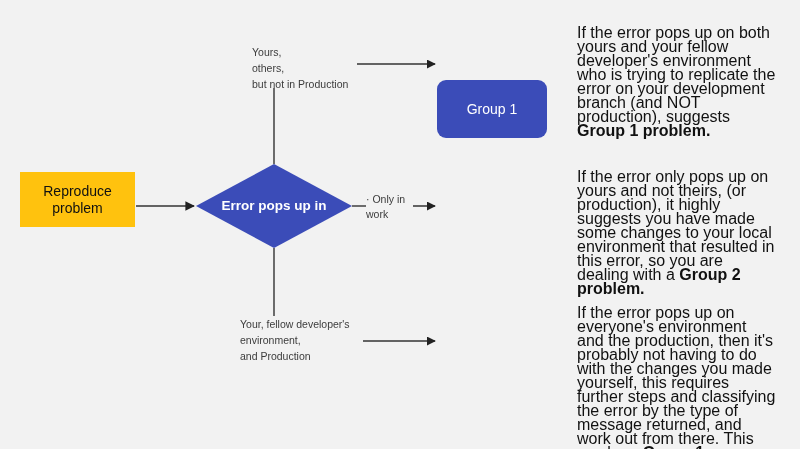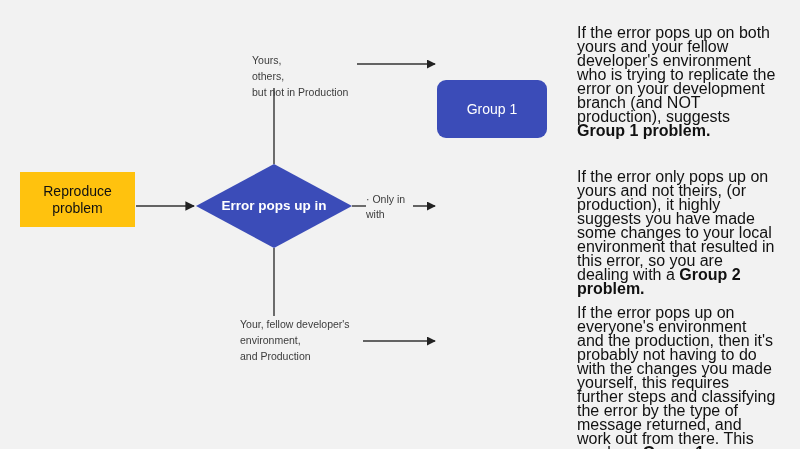--- a/index.html
+++ b/index.html
@@ -88,21 +88,21 @@
   .group-3 { top: 312px; }
 
   
   .edge-label {
     position: absolute;
     color: #3c3c3c;
     font-size: 10.5px;
     line-height: 16px;
     white-space: pre-line;
   }
-  .edge-label-top    { left: 252px; top: 44px; margin-top: 8px; }
+  .edge-label-top    { left: 252px; top: 44px; }
   .edge-label-middle { left: 366px; top: 192px; line-height: 15px; }
   .edge-label-bottom { left: 240px; top: 316px; }
 
   
   .desc {
     position: absolute;
     left: 577px;
     width: 200px;
     color: #111111;
     font-size: 16px;
@@ -150,21 +150,21 @@
 
   <div class="node group-node group-1">Group 1</div>
 
 
 
   <div class="edge-label edge-label-top">Yours,
 others,
 but not in Production</div>
 
   <div class="edge-label edge-label-middle">· Only in
-  with</div>
+  work</div>
 
   <div class="edge-label edge-label-bottom">Your, fellow developer's
 environment,
 and Production</div>
 
   <div class="desc desc-1">
     <span>If the error pops up on both yours and your fellow developer's environment who is trying to replicate the error on your development branch (and NOT production), suggests </span><b>Group 1 problem.</b>
   </div>
 
   <div class="desc desc-2">

